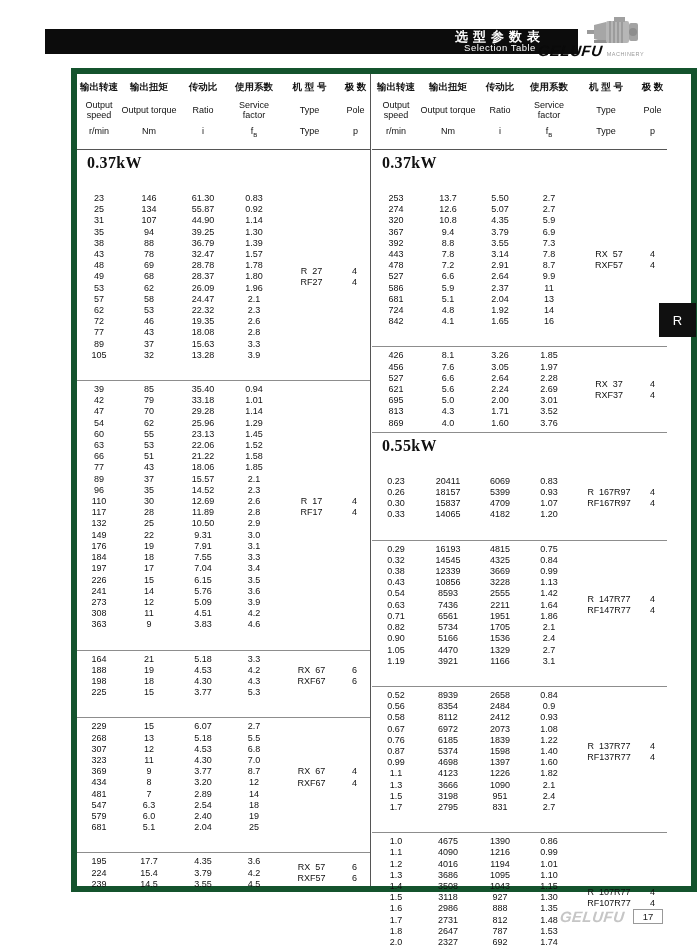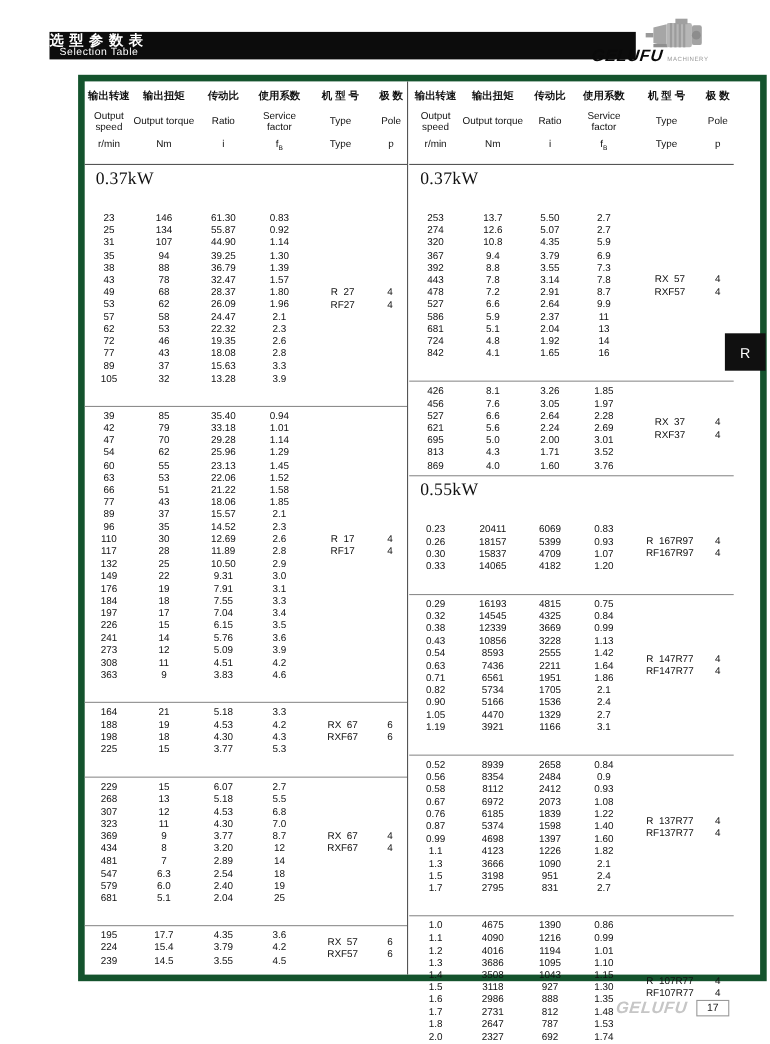--- a/index.html
+++ b/index.html
@@ -1,21 +1,21 @@
 <!DOCTYPE html>
 <html><head>
 <meta charset="utf-8">
 <style>
   html,body{margin:0;padding:0;}
   body{width:700px;height:949px;position:relative;background:#ffffff;
        font-family:"Liberation Sans",sans-serif;color:#111;overflow:hidden;}
 
   
   .topbar{position:absolute;left:45px;top:29px;width:533px;height:25px;
-          background:#0c0c0c;color:#fff;display:flex;align-items:center;}
+          background:#0c0c0c;color:#fff;display:flex;justify-content:flex-end;align-items:center;}
   .topbar-text{text-align:center;padding-right:33px;}
   .title-cn{font-size:13px;font-weight:bold;letter-spacing:5px;line-height:13px;white-space:nowrap;}
   .title-en{font-size:9.5px;line-height:10px;letter-spacing:.5px;}
 
   .brand{position:absolute;left:538px;top:42px;display:flex;align-items:baseline;}
   .brand-name{font-style:italic;font-weight:800;font-size:15px;letter-spacing:.5px;
               transform:skewX(-6deg);color:#0a0a0a;white-space:nowrap;}
   .brand-sub{font-size:5.5px;color:#9a9a9a;margin-left:4px;letter-spacing:.5px;}
   .motor-icon{position:absolute;left:586px;top:16px;}
 
@@ -28,21 +28,21 @@
              --c1:48px;--c2:56px;--c3:48px;--c4:50px;--c5:64px;--c6:29px;}
 
   .thead{display:grid;grid-template-columns:var(--c1) var(--c2) var(--c3) var(--c4) var(--c5) var(--c6);
          height:76px;border-bottom:1px solid #555;box-sizing:border-box;}
   .hcell{display:flex;flex-direction:column;align-items:center;padding-top:7px;overflow:hidden;}
   .hcn{font-weight:bold;font-size:9.5px;height:15px;white-space:nowrap;}
   .hen{font-size:9px;line-height:10.5px;height:28px;display:flex;align-items:center;text-align:center;}
   .hunit{font-size:9px;padding-top:2px;}
   .hunit sub{font-size:6px;}
 
-  .kw{font-family:"Liberation Serif",serif;font-size:16px;font-weight:400;
+  .kw{font-family:"Liberation Serif",serif;font-size:16px;font-weight:700;
       padding:4px 0 2px 10px;letter-spacing:.3px;}
   .section{position:relative;padding:3px 0;margin-top:16px;}
   .divider{border-top:1px solid #8d8d8d;}
   .row{display:grid;grid-template-columns:var(--c1) var(--c2) var(--c3) var(--c4);}
   .cell{font-size:9px;line-height:11.2px;text-align:center;white-space:pre;}
   .typeblock{position:absolute;top:50%;transform:translateY(-50%);right:0;
              width:calc(var(--c5) + var(--c6));}
   .typeline{display:flex;}
   .typeline .t{width:var(--c5);font-size:9px;line-height:11.2px;white-space:pre;
                text-align:center;padding-left:6px;box-sizing:border-box;}
@@ -153,20 +153,26 @@
           <div class="cell">36.79</div>
           <div class="cell">1.39</div>
         </div>
         <div class="row">
           <div class="cell">43</div>
           <div class="cell">78</div>
           <div class="cell">32.47</div>
           <div class="cell">1.57</div>
         </div>
         <div class="row">
+          <div class="cell">48</div>
+          <div class="cell">69</div>
+          <div class="cell">28.78</div>
+          <div class="cell">1.78</div>
+        </div>
+        <div class="row">
           <div class="cell">49</div>
           <div class="cell">68</div>
           <div class="cell">28.37</div>
           <div class="cell">1.80</div>
         </div>
         <div class="row">
           <div class="cell">53</div>
           <div class="cell">62</div>
           <div class="cell">26.09</div>
           <div class="cell">1.96</div>

